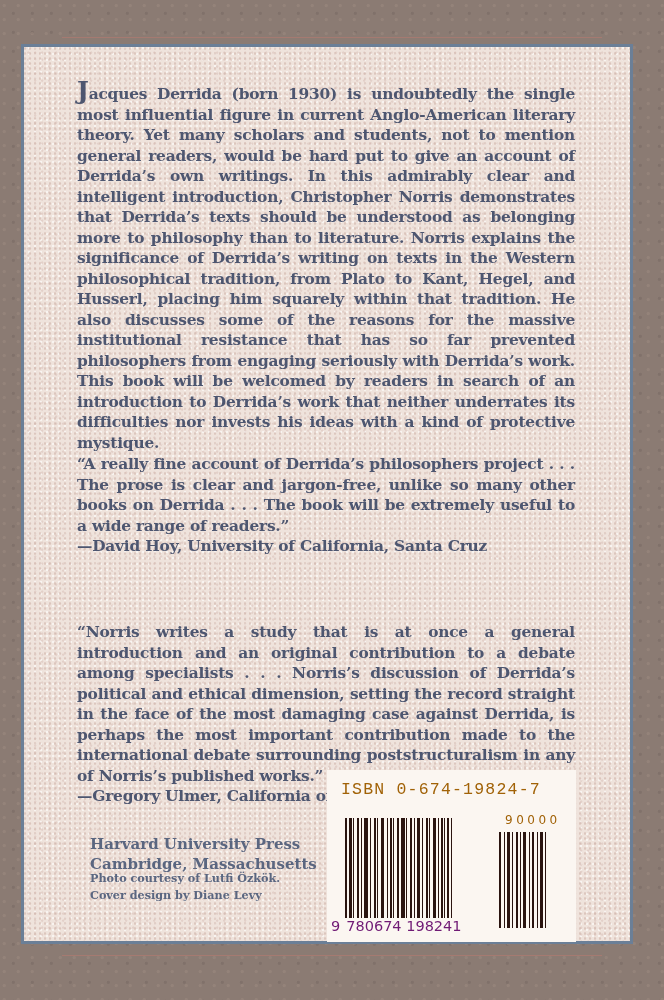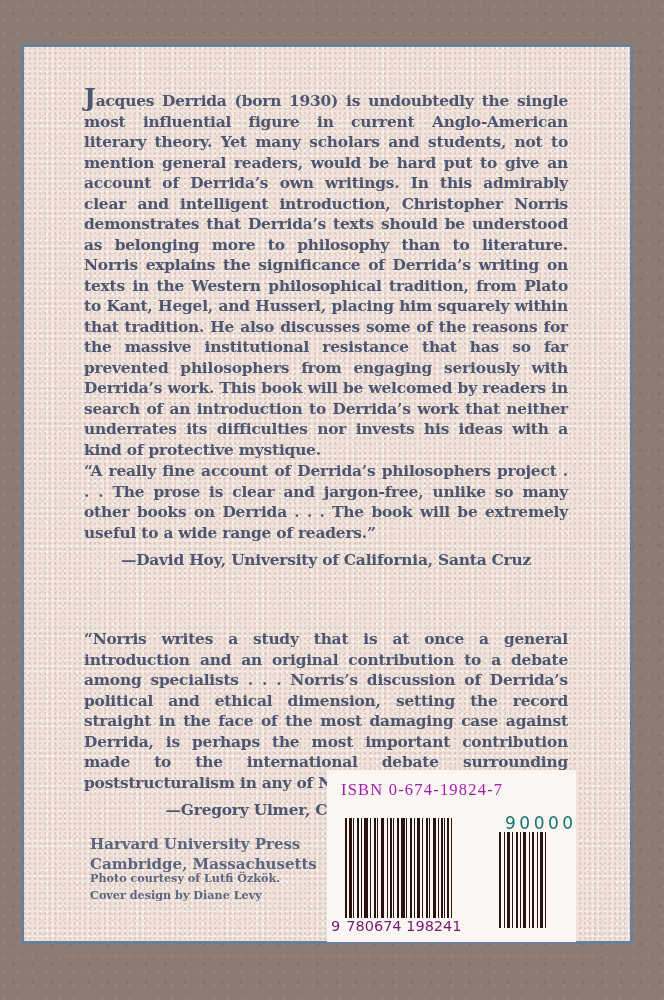--- a/index.html
+++ b/index.html
@@ -28,48 +28,48 @@
   }
   .col {
     position: absolute; left: 77px; width: 498px;
     color: #4d5670;
     font-size: 15.4px;
     line-height: 20.5px;
     text-align: justify;
     font-weight: bold;
     letter-spacing: -0.2px;
   }
-  .col p { margin: 7px; }
+  .col p { margin: 0; }
   .dropcap { font-size: 25px; line-height: 10px; }
-  .attrib { text-align: center; }
+  .attrib { text-align: left; }
   .publisher {
     position: absolute; left: 90px; top: 819px;
     color: #5a6680; font-size: 15px; line-height: 20px; font-weight: bold; margin-top: 15px;
   }
   .credits {
     position: absolute; left: 90px; top: 870px;
     color: #5a6680; font-size: 11.2px; line-height: 17px; font-weight: bold;
   }
   .barcode-box {
     position: absolute; left: 327px; top: 770px; width: 249px; height: 172px;
     background: #fbf6f1;
   }
   .isbn {
     position: absolute; left: 14px; top: 10px;
-    font-family: Liberation Serif, serif;
-    font-size: 16.5px; letter-spacing: 1.2px; color: #a21caf;
+    font-family: Liberation Mono, monospace;
+    font-size: 16.5px; letter-spacing: 1.2px; color: #a16207;
   }
   .bars { position: absolute; left: 18px; top: 48px; height: 110px; display: flex; align-items: flex-start; }
   .bars span { display: block; background: #2a1410; height: 110px; }
   .bars2 { position: absolute; left: 172px; top: 62px; height: 96px; display: flex; align-items: flex-start; }
   .bars2 span { display: block; background: #2a1410; height: 96px; }
   .addon {
     position: absolute; left: 178px; top: 43px;
     font-family: "DejaVu Sans", "Liberation Sans", sans-serif;
-    font-size: 17px; letter-spacing: 3.5px; color: #0f766e;
+    font-size: 12px; letter-spacing: 3.5px; color: #a16207;
   }
   .ean {
     position: absolute; left: 2px; top: 148px;
     font-family: "DejaVu Sans", "Liberation Sans", sans-serif;
     font-size: 14.5px; color: #701a75; background: #fbf6f1; padding: 0 2px;
   }
   .ean .first { margin-right: 6px; }
 </style>
 </head>
 <body>

